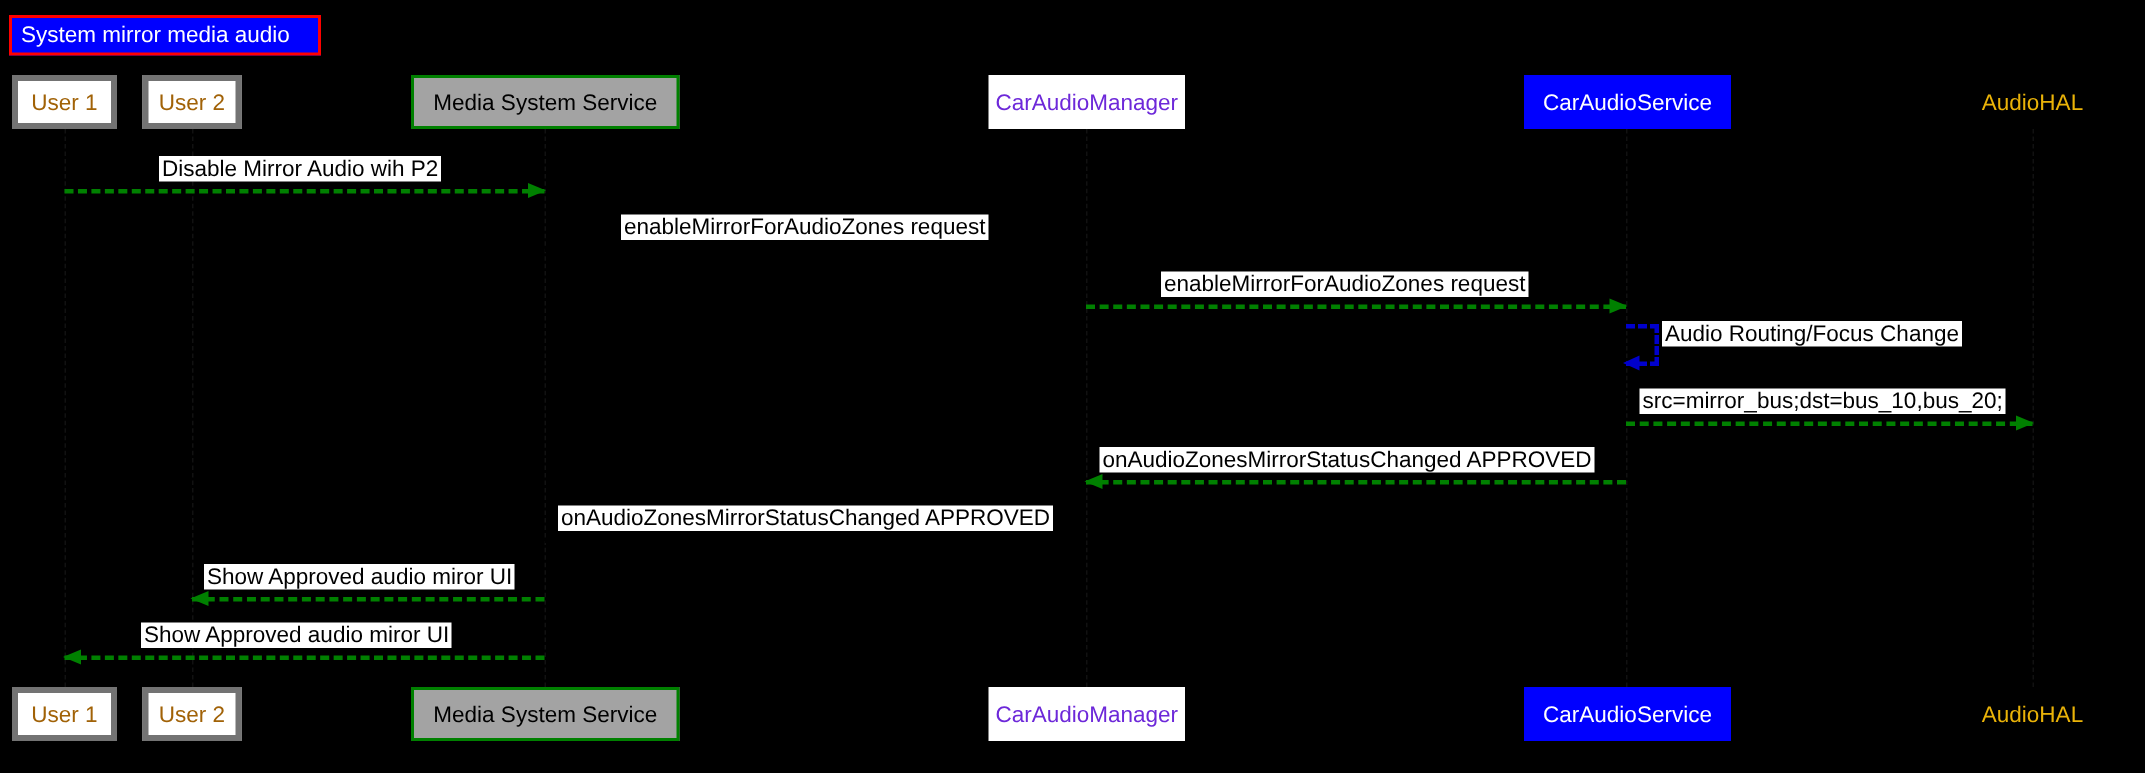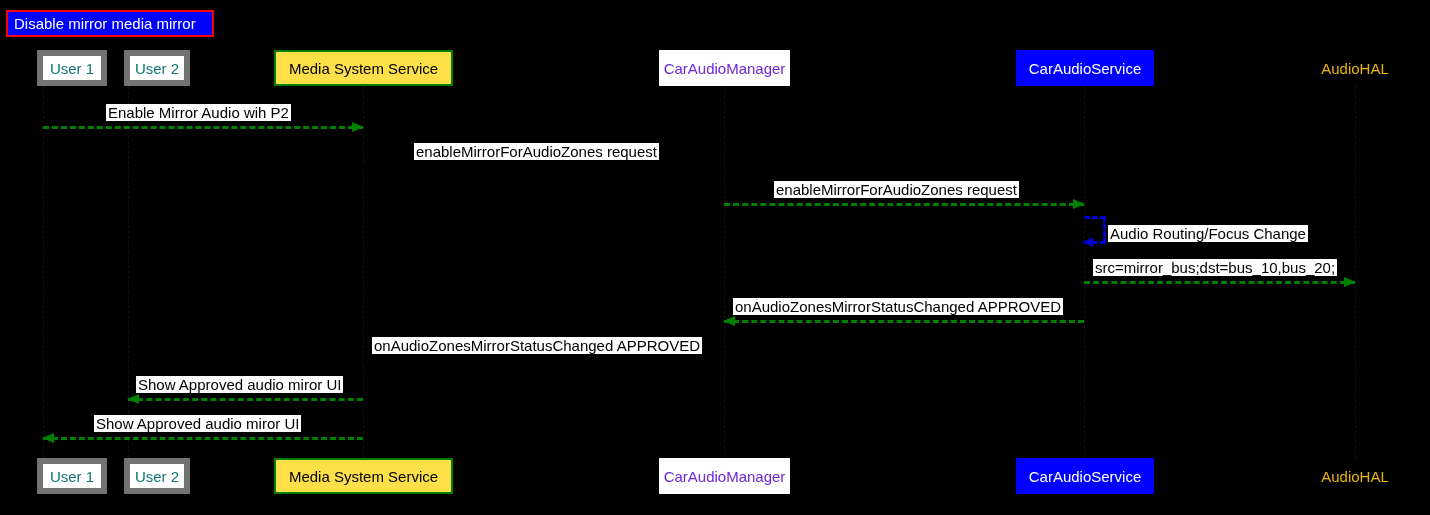--- a/index.html
+++ b/index.html
@@ -34,26 +34,25 @@
     box-sizing: border-box;
     display: flex;
     align-items: center;
     justify-content: center;
     font-size: 15px;
     line-height: 1;
     white-space: nowrap;
   }
   .p-red {
     background: #ffffff;
-    border: 6px solid #737373;
-    color: #0f766e;
-    margin-left: 29px;
+    border: 4px solid #737373;
+    color: #a16207;
   }
   .p-green {
-    background: #fde047;
+    background: #a3a3a3;
     border: 2px solid #008000;
     color: #000000;
   }
   .p-plainwhite {
     background: #ffffff;
     border: none;
     color: #6d28d9;
   }
   .p-blue {
     background: #0000ff;
@@ -141,21 +140,21 @@
     border-bottom: 5.5px solid transparent;
     border-right: 11px solid #0000cc;
   }
 </style>
 </head>
 <body>
 
 <div id="diagram">
 
   <div class="title-box" id="title-box" style="left: 6px; top: 10px; width: 208px; height: 27px; background: rgb(0, 0, 255); border: 2px solid rgb(255, 0, 0); color: rgb(255, 255, 255);">
-    <span>Disable mirror media mirror</span>
+    <span>System mirror media audio</span>
   </div>
 
   <div id="lifelines">
       <div class="lifeline" style="left: 43px; top: 86px; height: 372px;"></div>
       <div class="lifeline" style="left: 128px; top: 86px; height: 372px;"></div>
       <div class="lifeline" style="left: 363px; top: 86px; height: 372px;"></div>
       <div class="lifeline" style="left: 724px; top: 86px; height: 372px;"></div>
       <div class="lifeline" style="left: 1084px; top: 86px; height: 372px;"></div>
       <div class="lifeline" style="left: 1355px; top: 86px; height: 372px;"></div>
     </div>
@@ -179,38 +178,38 @@
       <div class="participant p-none" style="left: 1314px; top: 50px; width: 82px; height: 36px;">
         <span>AudioHAL</span>
       </div>
     </div>
 
   <div id="messages">
       <div class="arrow to-right" style="left: 43px; top: 126px; width: 320px;">
         <div class="shaft" style="border-top-color: rgb(0, 128, 0);"></div>
         <div class="head" style="border-left-color: rgb(0, 128, 0);"></div>
       </div>
-      <div class="msg-label" style="left: 106px; top: 104px;">Enable Mirror Audio wih P2</div>
+      <div class="msg-label" style="left: 106px; top: 104px;">Disable Mirror Audio wih P2</div>
       <div class="arrow to-right invisible" style="left: 363px; top: 165px; width: 361px;">
         <div class="shaft" style="border-top-color: rgb(0, 0, 0);"></div>
         <div class="head" style="border-left-color: rgb(0, 0, 0);"></div>
       </div>
       <div class="msg-label" style="left: 414px; top: 143px;">enableMirrorForAudioZones request</div>
       <div class="arrow to-right" style="left: 724px; top: 203px; width: 360px;">
         <div class="shaft" style="border-top-color: rgb(0, 128, 0);"></div>
         <div class="head" style="border-left-color: rgb(0, 128, 0);"></div>
       </div>
       <div class="msg-label" style="left: 774px; top: 181px;">enableMirrorForAudioZones request</div>
       <div class="selfloop" style="left: 1084px; top: 216px; width: 22px; height: 28px;">
         <div class="seg-top" style="top: 0px; width: 22px; border-top-color: rgb(0, 0, 204);"></div>
         <div class="seg-right" style="left: 19px; border-left-color: rgb(0, 0, 204);"></div>
         <div class="seg-bottom" style="top: 25px; width: 22px; border-top-color: rgb(0, 0, 204);"></div>
         <div class="head" style="left: -2px; top: 21px; border-right-color: rgb(0, 0, 204);"></div>
       </div>
-      <div class="msg-label" style="left: 1108px; top: 225px;">Audio Routing/Focus Change</div>
+      <div class="msg-label" style="left: 1108px; top: 214px;">Audio Routing/Focus Change</div>
       <div class="arrow to-right" style="left: 1084px; top: 281px; width: 271px;">
         <div class="shaft" style="border-top-color: rgb(0, 128, 0);"></div>
         <div class="head" style="border-left-color: rgb(0, 128, 0);"></div>
       </div>
       <div class="msg-label" style="left: 1093px; top: 259px;">src=mirror_bus;dst=bus_10,bus_20;</div>
       <div class="arrow to-left" style="left: 724px; top: 320px; width: 360px;">
         <div class="shaft" style="border-top-color: rgb(0, 128, 0);"></div>
         <div class="head" style="border-right-color: rgb(0, 128, 0);"></div>
       </div>
       <div class="msg-label" style="left: 733px; top: 298px;">onAudioZonesMirrorStatusChanged APPROVED</div>

